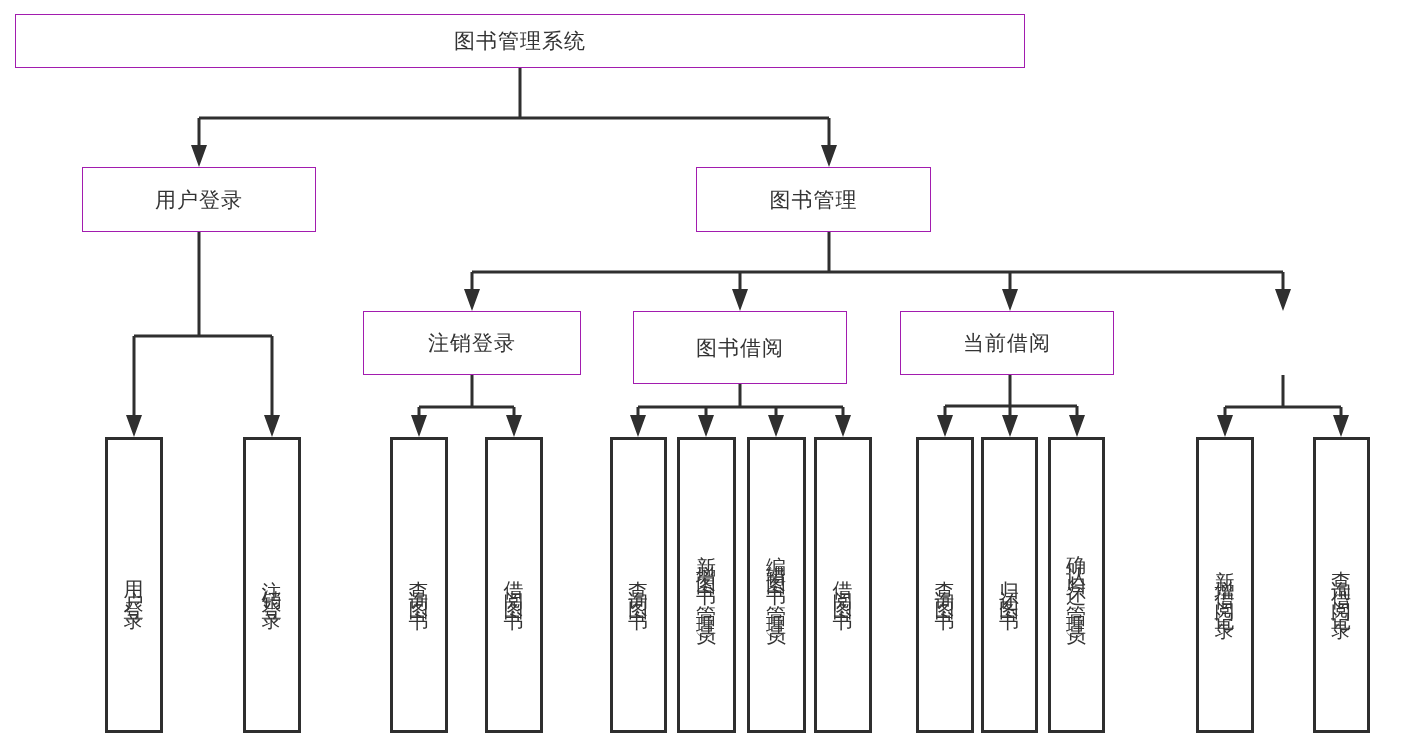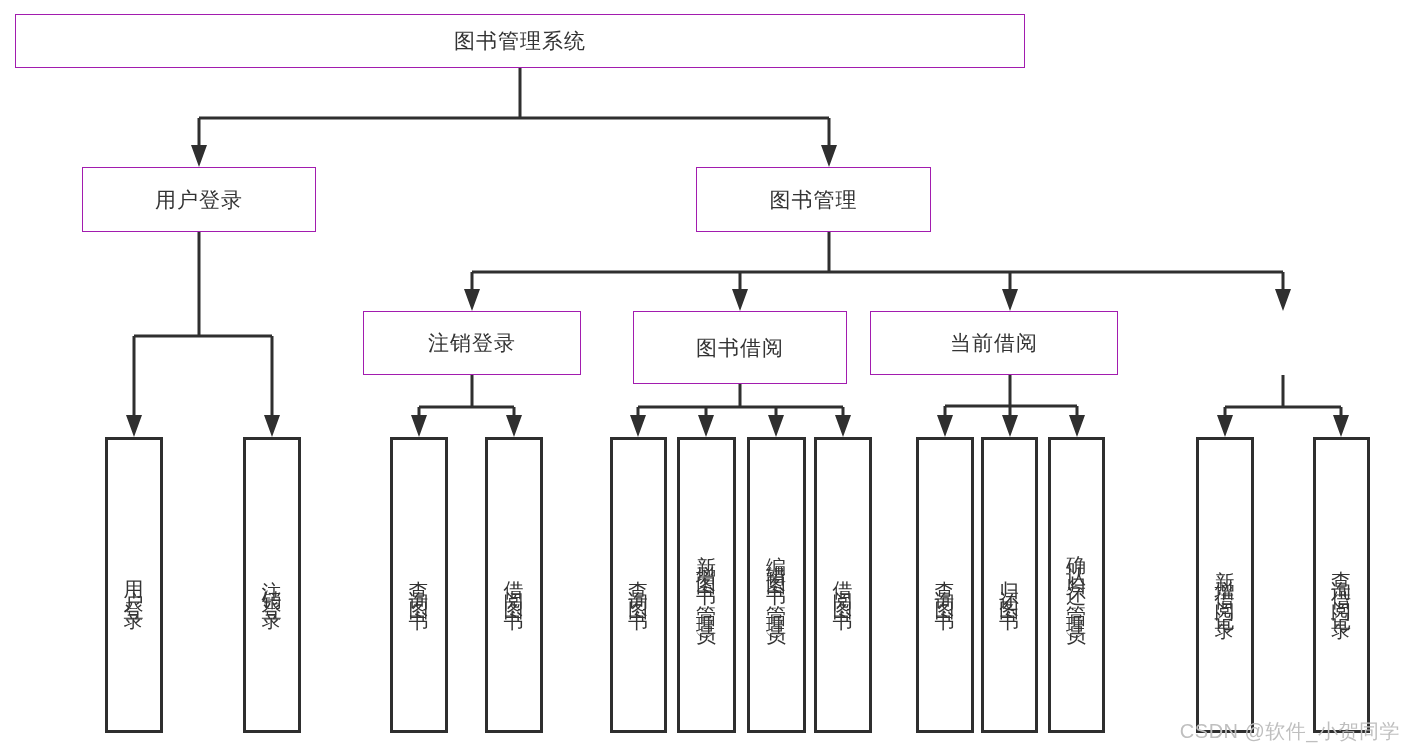--- a/index.html
+++ b/index.html
@@ -89,21 +89,21 @@
   <div class="node" style="left:696px;top:167px;width:235px;height:65px">
     <span class="lbl">图书管理</span>
   </div>
 
   <div class="node" style="left:363px;top:311px;width:218px;height:64px">
     <span class="lbl">注销登录</span>
   </div>
   <div class="node" style="left:633px;top:311px;width:214px;height:73px">
     <span class="lbl">图书借阅</span>
   </div>
-  <div class="node" style="left:870px;top:311px;width:248px;height:64px">
+  <div class="node" style="left:900px;top:311px;width:214px;height:64px">
     <span class="lbl">当前借阅</span>
   </div>
 
   <div class="leaf" style="left:105px;width:58px">
     <span class="vlbl">用户登录</span>
   </div>
   <div class="leaf" style="left:243px;width:58px">
     <span class="vlbl">注销登录</span>
   </div>
 
@@ -137,15 +137,14 @@
     <span class="vlbl">确认归还（管理员）</span>
   </div>
 
   <div class="leaf" style="left:1196px;width:58px">
     <span class="vlbl">新增借阅记录</span>
   </div>
   <div class="leaf" style="left:1313px;width:57px">
     <span class="vlbl">查询借阅记录</span>
   </div>
 
-  <div class="watermark">CSDN @软件_小贺同学</div>
 
 </div>
 
 </body></html>

